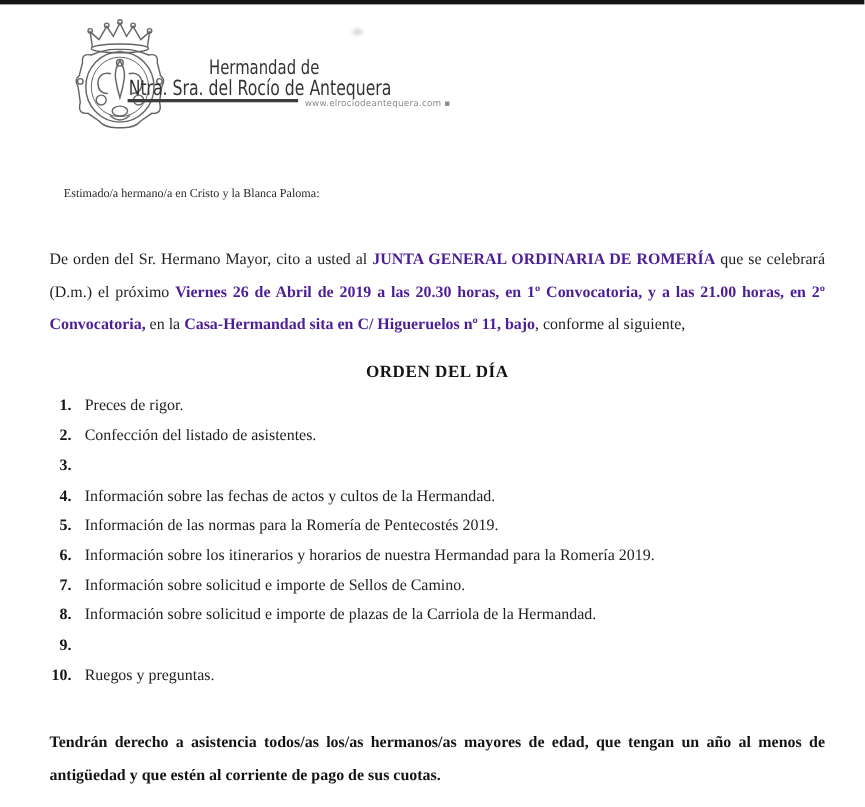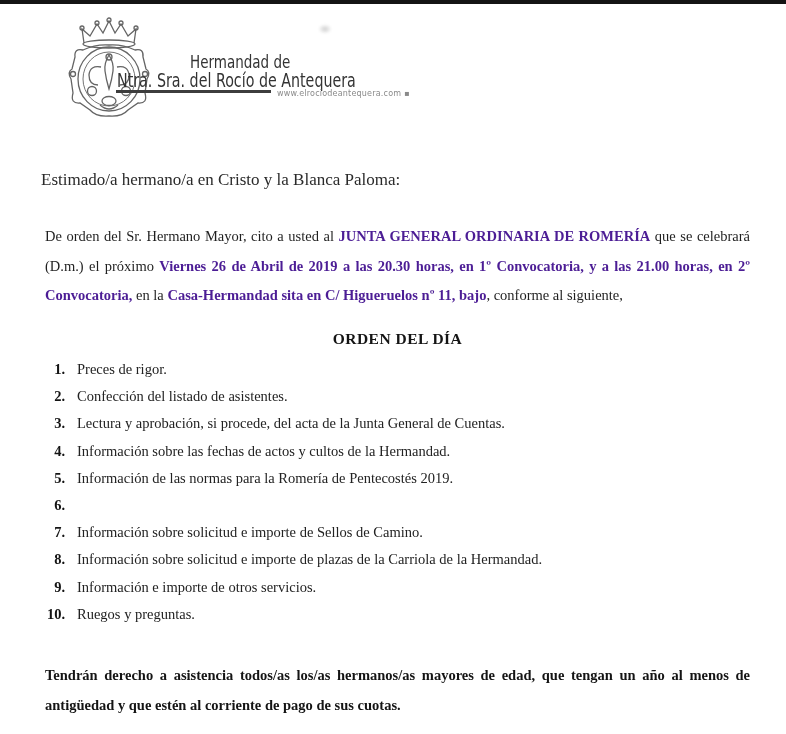--- a/index.html
+++ b/index.html
@@ -37,22 +37,22 @@
     position:absolute;left:318px;top:24px;width:14px;height:10px;border-radius:50%;
     background:radial-gradient(closest-side, rgba(120,120,120,.35), rgba(120,120,120,0));
     filter:blur(1px);
   }
   
   .date-line{
     position:absolute;left:45px;top:114px;width:705px;
     text-align:right;font-weight:bold;font-size:15px;
   }
   .salutation{
-    position:absolute;left:41px;top:170px;width:705px;
-    font-size:17px;color:#2a2a2a;
+    position:absolute;left:58px;top:170px;width:705px;
+    font-size:11px;color:#2a2a2a;
   }
   .intro{
     position:absolute;left:45px;top:222px;width:705px;
     font-size:14.5px;line-height:29.5px;text-align:justify;margin:0;
   }
   .b{font-weight:bold;color:#4c1d95;}
   .agenda-title{
     position:absolute;left:45px;top:330px;width:705px;margin:0;
     text-align:center;font-size:15.5px;font-weight:bold;letter-spacing:.5px;color:#141414;
   }
@@ -125,44 +125,43 @@
     <li>
         <span class="num">1.</span>
         <span class="txt">Preces de rigor.</span>
       </li>
     <li>
         <span class="num">2.</span>
         <span class="txt">Confección del listado de asistentes.</span>
       </li>
     <li>
         <span class="num">3.</span>
-        <span class="txt">Lectura y aprobación, si procede, del acta de la Junta General de Cuentas.</span>
       </li>
     <li>
         <span class="num">4.</span>
         <span class="txt">Información sobre las fechas de actos y cultos de la Hermandad.</span>
       </li>
     <li>
         <span class="num">5.</span>
         <span class="txt">Información de las normas para la Romería de Pentecostés 2019.</span>
       </li>
     <li>
         <span class="num">6.</span>
+        <span class="txt">Información sobre los itinerarios y horarios de nuestra Hermandad para la Romería 2019.</span>
       </li>
     <li>
         <span class="num">7.</span>
         <span class="txt">Información sobre solicitud e importe de Sellos de Camino.</span>
       </li>
     <li>
         <span class="num">8.</span>
         <span class="txt">Información sobre solicitud e importe de plazas de la Carriola de la Hermandad.</span>
       </li>
     <li>
         <span class="num">9.</span>
-        <span class="txt">Información e importe de otros servicios.</span>
       </li>
     <li>
         <span class="num">10.</span>
         <span class="txt">Ruegos y preguntas.</span>
       </li>
   </ol>
 
   <p class="closing">Tendrán derecho a asistencia todos/as los/as hermanos/as mayores de edad, que tengan un año al menos de antigüedad y que estén al corriente de pago de sus cuotas.</p>
 
 </div>

